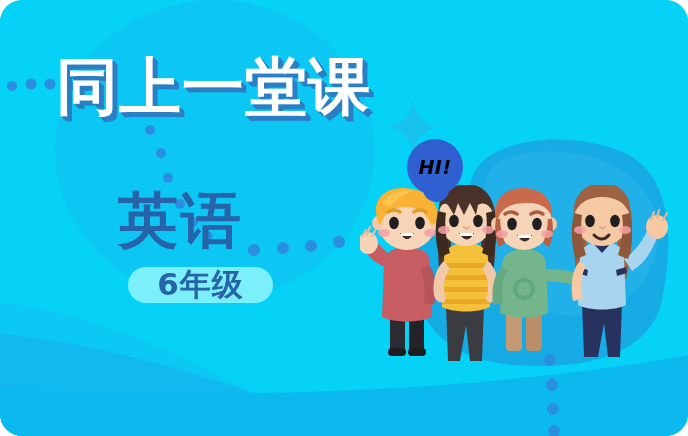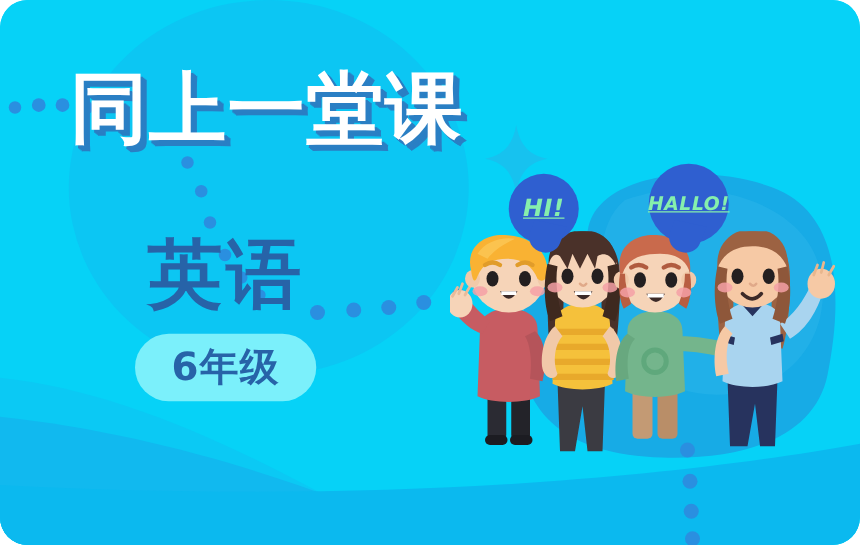--- a/index.html
+++ b/index.html
@@ -65,24 +65,24 @@
     font-weight: bold;
     color: #2763a8;
     letter-spacing: 3px;
     white-space: nowrap;
     font-family: "DejaVu Sans", "Liberation Sans", sans-serif;
     text-align: right;
   }
 
   #grade-pill {
     position: absolute;
-    left: 108px;
+    left: 128px;
     top: 267px;
     width: 145px;
-    height: 54px;
+    height: 36px;
     border-radius: 27px;
     background: #7bf0fb;
     display: flex;
     align-items: center;
     justify-content: center;
   }
   #grade-label {
     font-size: 31px;
     font-weight: bold;
     color: #2763a8;
@@ -106,26 +106,25 @@
     left: 16px;
     width: 26px;
     height: 24px;
     background: #2f5fd0;
     border-radius: 0 0 40% 60%;
     transform: rotate(12deg) skewX(-10deg);
   }
   .bubble-text {
     position: relative;
     z-index: 2;
-    color: #86efac;
+    color: #000000;
     font-style: italic;
     font-weight: bold;
     letter-spacing: 0.5px;
     font-family: "DejaVu Sans", "Liberation Sans", sans-serif;
-    text-decoration: underline;
   }
   #bubble-hi {
     left: 407px;
     top: 139px;
     width: 56px;
     height: 56px;
   }
   #bubble-hi .bubble-text { font-size: 19px; }
   #bubble-hallo {
     left: 519px;
@@ -359,23 +358,20 @@
 
       <path d="M 240 42 q 3 3 5 0" stroke="#e0a989" stroke-width="2" fill="none" stroke-linecap="round"></path>
 
       <path d="M 234 50 q 8 8 15 0" stroke="#3c2a28" stroke-width="3" fill="none" stroke-linecap="round"></path>
     </g>
   </svg>
 
   <div class="bubble" id="bubble-hi">
     <span class="bubble-text">HI!</span>
   </div>
-  <div class="bubble" id="bubble-hallo">
-    <span class="bubble-text">HALLO!</span>
-  </div>
 
   <div id="text-block">
     <div id="main-title">同上一堂课</div>
     <div id="subject-title">英语</div>
     <div id="grade-pill">
       <span id="grade-label">6年级</span>
     </div>
   </div>
 
 </div>

